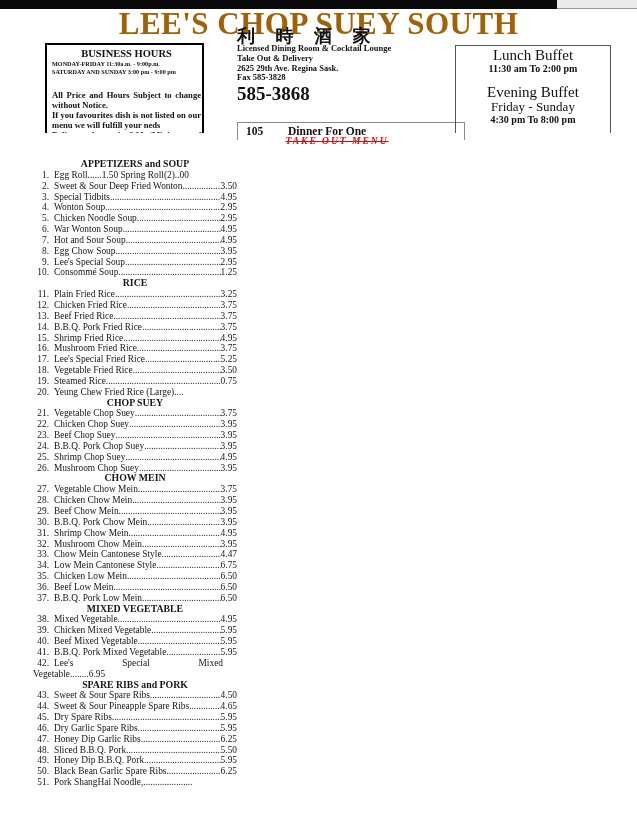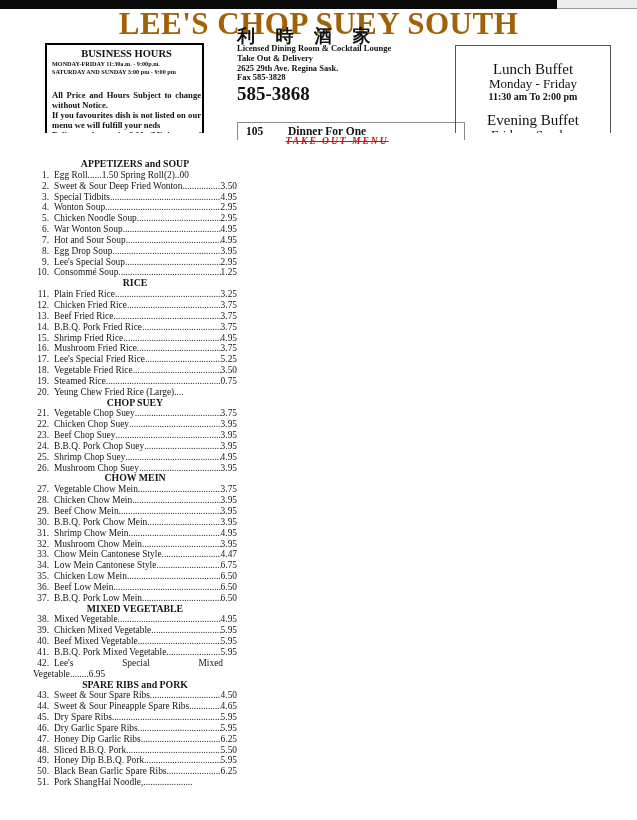--- a/index.html
+++ b/index.html
@@ -36,21 +36,21 @@
   .dinner-box{
     position:absolute;left:237px;top:122px;width:228px;height:18px;box-sizing:border-box;
     border:1px solid #8a8a8a;border-bottom:none;overflow:hidden;
     display:flex;align-items:flex-start;padding:2px 0 0 8px;
     font-weight:bold;font-size:11.5px;
   }
   .dinner-num{width:42px;flex:none;}
   
   .buffet-box{
     position:absolute;left:455px;top:45px;width:156px;height:88px;box-sizing:border-box;
-    border:1px solid #555;border-bottom:none;overflow:hidden;text-align:center;padding-top:15px;
+    border:1px solid #555;border-bottom:none;overflow:hidden;text-align:center;padding-top:1px;
   }
   .bf-title{font-size:15px;line-height:16px;}
   .bf-days{font-size:13px;line-height:14px;}
   .bf-hours{font-size:10px;font-weight:bold;line-height:11px;}
   .bf-gap{height:10px;}
   
   .menu{position:absolute;left:33px;top:139px;width:204px;font-size:9.4px;color:#161616;margin-top:20px;}
   .sec-head{text-align:center;font-weight:bold;font-size:9.8px;line-height:10.85px;white-space:nowrap;}
   .line{display:flex;line-height:10.85px;white-space:nowrap;}
   .num{width:16px;text-align:right;flex:none;}
@@ -96,21 +96,20 @@
 
   <div class="takeout">TAKE OUT MENU</div>
 
   <div class="dinner-box">
     <span class="dinner-num">105</span>
     <span class="dinner-label">Dinner For One</span>
   </div>
 
   <div class="buffet-box">
     <div class="bf-title">Lunch Buffet</div>
-    <div class="bf-days">Monday - Friday</div>
     <div class="bf-hours">11:30 am To 2:00 pm</div>
     <div class="bf-gap"></div>
     <div class="bf-title">Evening Buffet</div>
     <div class="bf-days">Friday - Sunday</div>
     <div class="bf-hours">4:30 pm To 8:00 pm</div>
   </div>
 
   <div class="menu">
       <div class="sec-head">APPETIZERS and SOUP</div>
       <div class="line">
@@ -156,21 +155,21 @@
       <div class="line">
         <span class="num">7.</span>
         <span class="gapc"></span>
         <span class="iname">Hot and Sour Soup</span>
         <span class="leader"></span>
         <span class="price">4.95</span>
       </div>
       <div class="line">
         <span class="num">8.</span>
         <span class="gapc"></span>
-        <span class="iname">Egg Drop Soup</span>
+        <span class="iname">Egg Chow Soup</span>
         <span class="leader"></span>
         <span class="price">3.95</span>
       </div>
       <div class="line">
         <span class="num">9.</span>
         <span class="gapc"></span>
         <span class="iname">Lee's Special Soup</span>
         <span class="leader"></span>
         <span class="price">2.95</span>
       </div>

